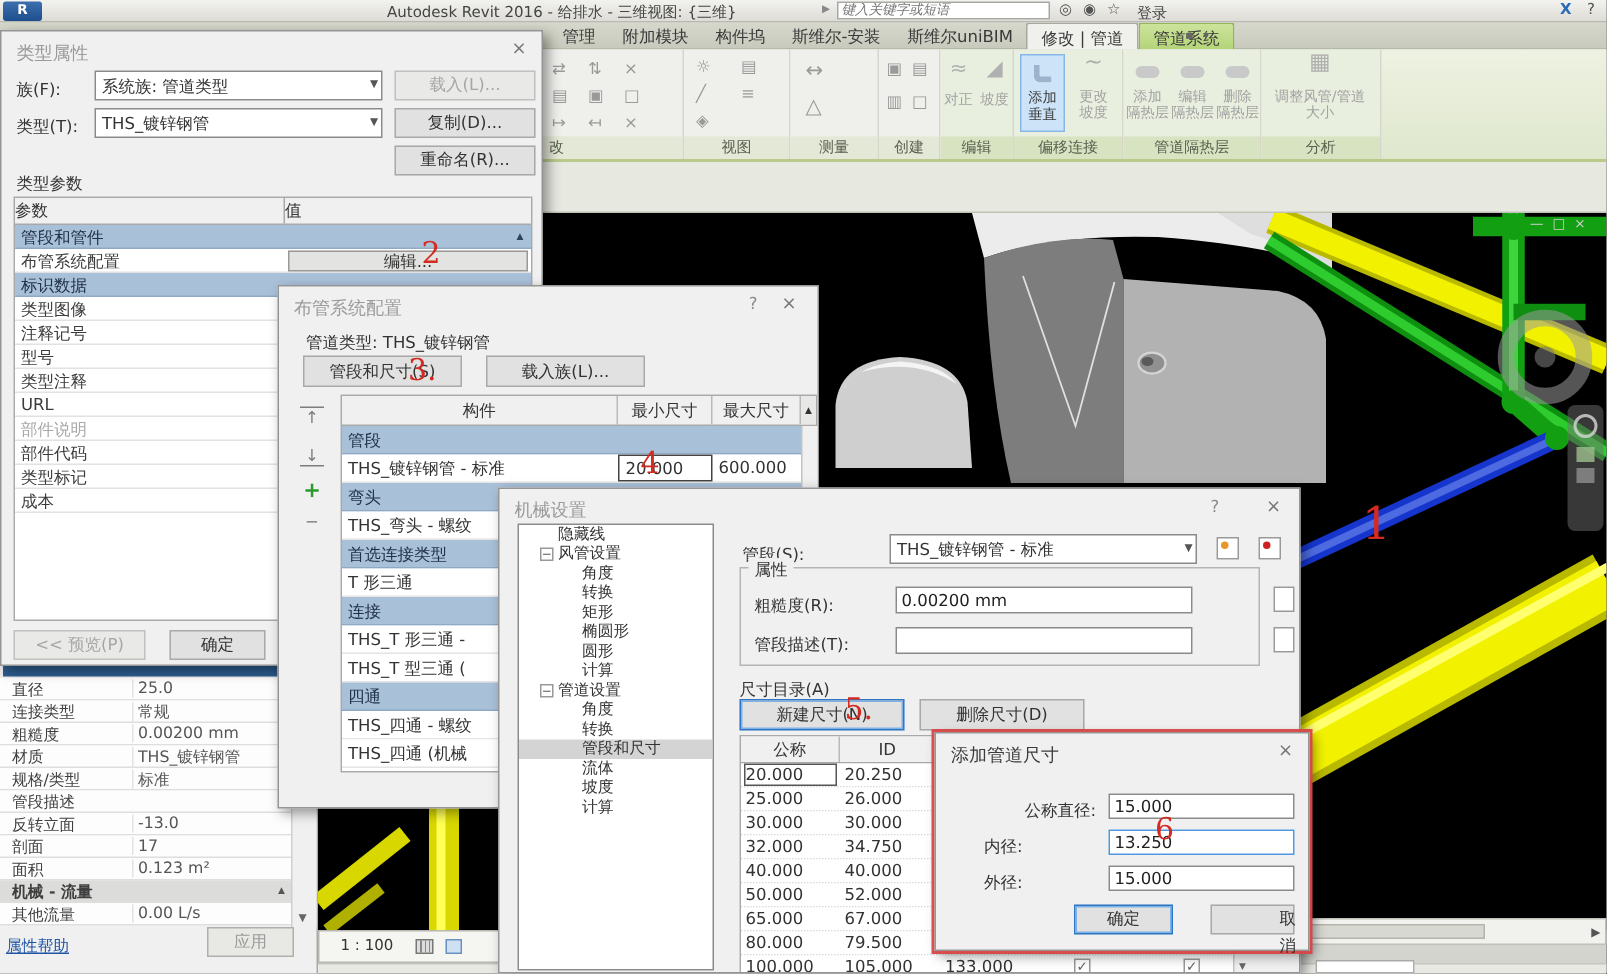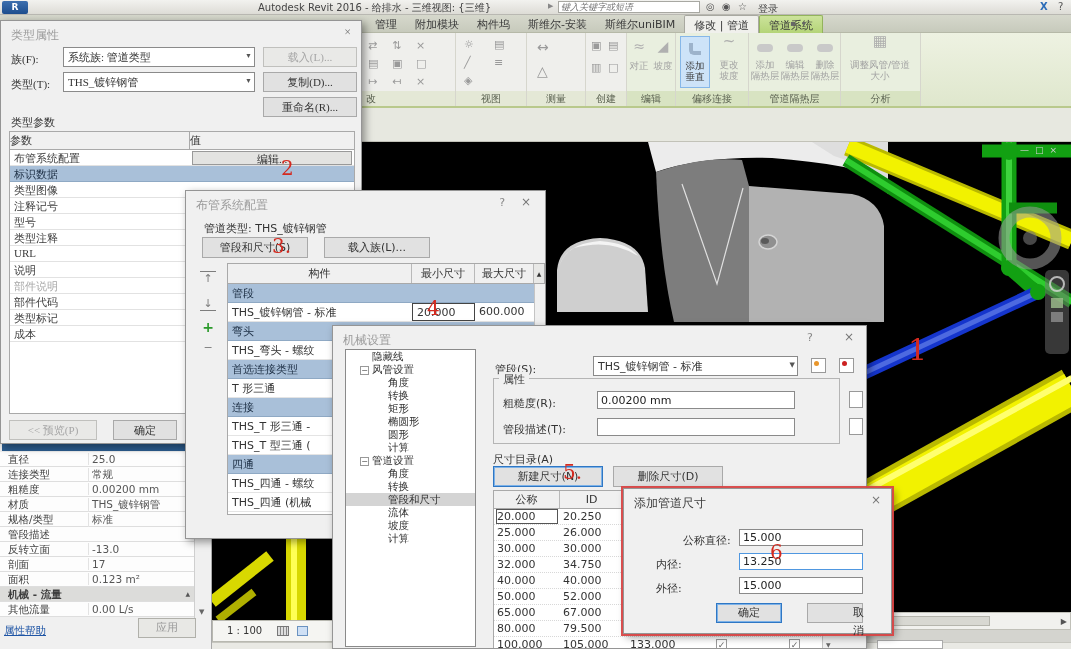--- a/index.html
+++ b/index.html
@@ -98,21 +98,21 @@
   .btn.focus { border:1px solid #2f77c4; box-shadow:inset 0 0 0 1px #7db2e8; }
   .field { position:absolute; background:#fff; border:1px solid #8a8a8a; font-size:11px; padding:1px 3px;
     font-family:"DejaVu Sans",sans-serif; color:#222; }
   .field.focus { border:1px solid #4f97e0; }
   .combo { position:absolute; background:#fff; border:1px solid #8a8a8a; padding:2px 16px 2px 4px;
     white-space:nowrap; overflow:hidden; }
   .combo .ca { position:absolute; right:2px; top:4px; font-size:7px; color:#555; }
   .lbl { position:absolute; white-space:nowrap; color:#333; }
 
   
-  #typeprops { left:0; top:20px; width:362px; height:424px;font-family:Liberation Serif, serif; }
+  #typeprops { left:0; top:20px; width:362px; height:424px; }
   #tp-table { position:absolute; left:8px; top:110px; width:346px; height:283px; border:1px solid #a9a9a9; background:#fff; }
   .tp-hdr { display:flex; height:18px; background:#f0f0f0; border-bottom:1px solid #a9a9a9; }
   .tp-hdr span { text-align:left; line-height:17px; color:#333; }
   .tp-hc1 { width:180px; border-right:1px solid #a9a9a9; }
   .tp-hc2 { flex:1; }
   .tp-row { position:relative; height:16px; border-bottom:1px solid #e2e2e2; background:#fff; }
   .tp-row .tp-name { position:absolute; left:4px; top:1px; color:#3c3c3c; white-space:nowrap; }
   .tp-row .tp-val { position:absolute; left:181px; top:0; width:163px; height:15px; }
   .tp-row.group { background:#a9c0d9; border-bottom:1px solid #8fa9c4; }
   .tp-row.group .tp-name { color:#1d2f45; }
@@ -172,21 +172,21 @@
   .ms-od { left:136px; width:70px; }
   .ms-row.first .ms-nominal { outline:1px solid #555; outline-offset:0px; }
   .ms-chk { position:absolute; top:2px; width:11px; height:11px; border:1px solid #9a9a9a; background:#fff;
     font-size:9px; line-height:10px; text-align:center; color:#666; }
   .ms-chk:empty { visibility:hidden; }
   .ms-used { left:222px; } .ms-sizing { left:295px; }
   #ms-vscroll { position:absolute; left:328px; top:18px; width:14px; height:141px; background:#f0f0f0; border-left:1px solid #c4c4c4; }
   #ms-vscroll .sd { position:absolute; bottom:2px; left:3px; font-size:6px; color:#666; }
 
   
-  #addsize { left:623px; top:488px; width:269px; height:146px; box-shadow:0 0 0 2px rgba(216,70,70,.95), 3px 3px 8px rgba(0,0,0,.4); }
+  #addsize { left:623px; top:488px; width:250px; height:146px; box-shadow:0 0 0 2px rgba(216,70,70,.95), 3px 3px 8px rgba(0,0,0,.4); }
 
   
   .anno { position:absolute; color:#d42a20; font-family:"DejaVu Serif","Liberation Serif",serif;
     font-size:20px; z-index:60; font-weight:normal; }
   #anno-1 { left:908px; top:332px; font-size:30px; }
   #anno-2 { left:281px; top:156px; }
   #anno-3 { left:272px; top:234px; }
   #anno-4 { left:427px; top:296px; }
   #anno-5 { left:563px; top:460px; }
   #anno-6 { left:770px; top:540px; }
@@ -507,20 +507,25 @@
     <div class="btn" style="left:262px;top:51px;width:94px;height:20px;line-height:18px;">复制(D)...</div>
     <div class="btn" style="left:262px;top:76px;width:94px;height:20px;line-height:18px;">重命名(R)...</div>
     <span class="lbl" style="left:10px;top:94px;">类型参数</span>
     <div id="tp-table">
       <div class="tp-hdr">
         <span class="tp-hc1">参数</span>
         <span class="tp-hc2">值</span>
       </div>
       <div>
 
+          <div class="tp-row group">
+            <span class="tp-name">管段和管件</span>
+            <span class="tp-val"></span>
+            <span class="tp-mark">▲</span>
+          </div>
 
           <div class="tp-row btnrow">
             <span class="tp-name">布管系统配置</span>
             <span class="tp-val">编辑...</span>
             <span class="tp-mark"></span>
           </div>
 
           <div class="tp-row group">
             <span class="tp-name">标识数据</span>
             <span class="tp-val"></span>
@@ -551,25 +556,20 @@
             <span class="tp-val"></span>
             <span class="tp-mark"></span>
           </div>
 
           <div class="tp-row">
             <span class="tp-name">URL</span>
             <span class="tp-val"></span>
             <span class="tp-mark"></span>
           </div>
 
-          <div class="tp-row">
-            <span class="tp-name">说明</span>
-            <span class="tp-val"></span>
-            <span class="tp-mark"></span>
-          </div>
 
           <div class="tp-row dis">
             <span class="tp-name">部件说明</span>
             <span class="tp-val"></span>
             <span class="tp-mark"></span>
           </div>
 
           <div class="tp-row">
             <span class="tp-name">部件代码</span>
             <span class="tp-val"></span>

